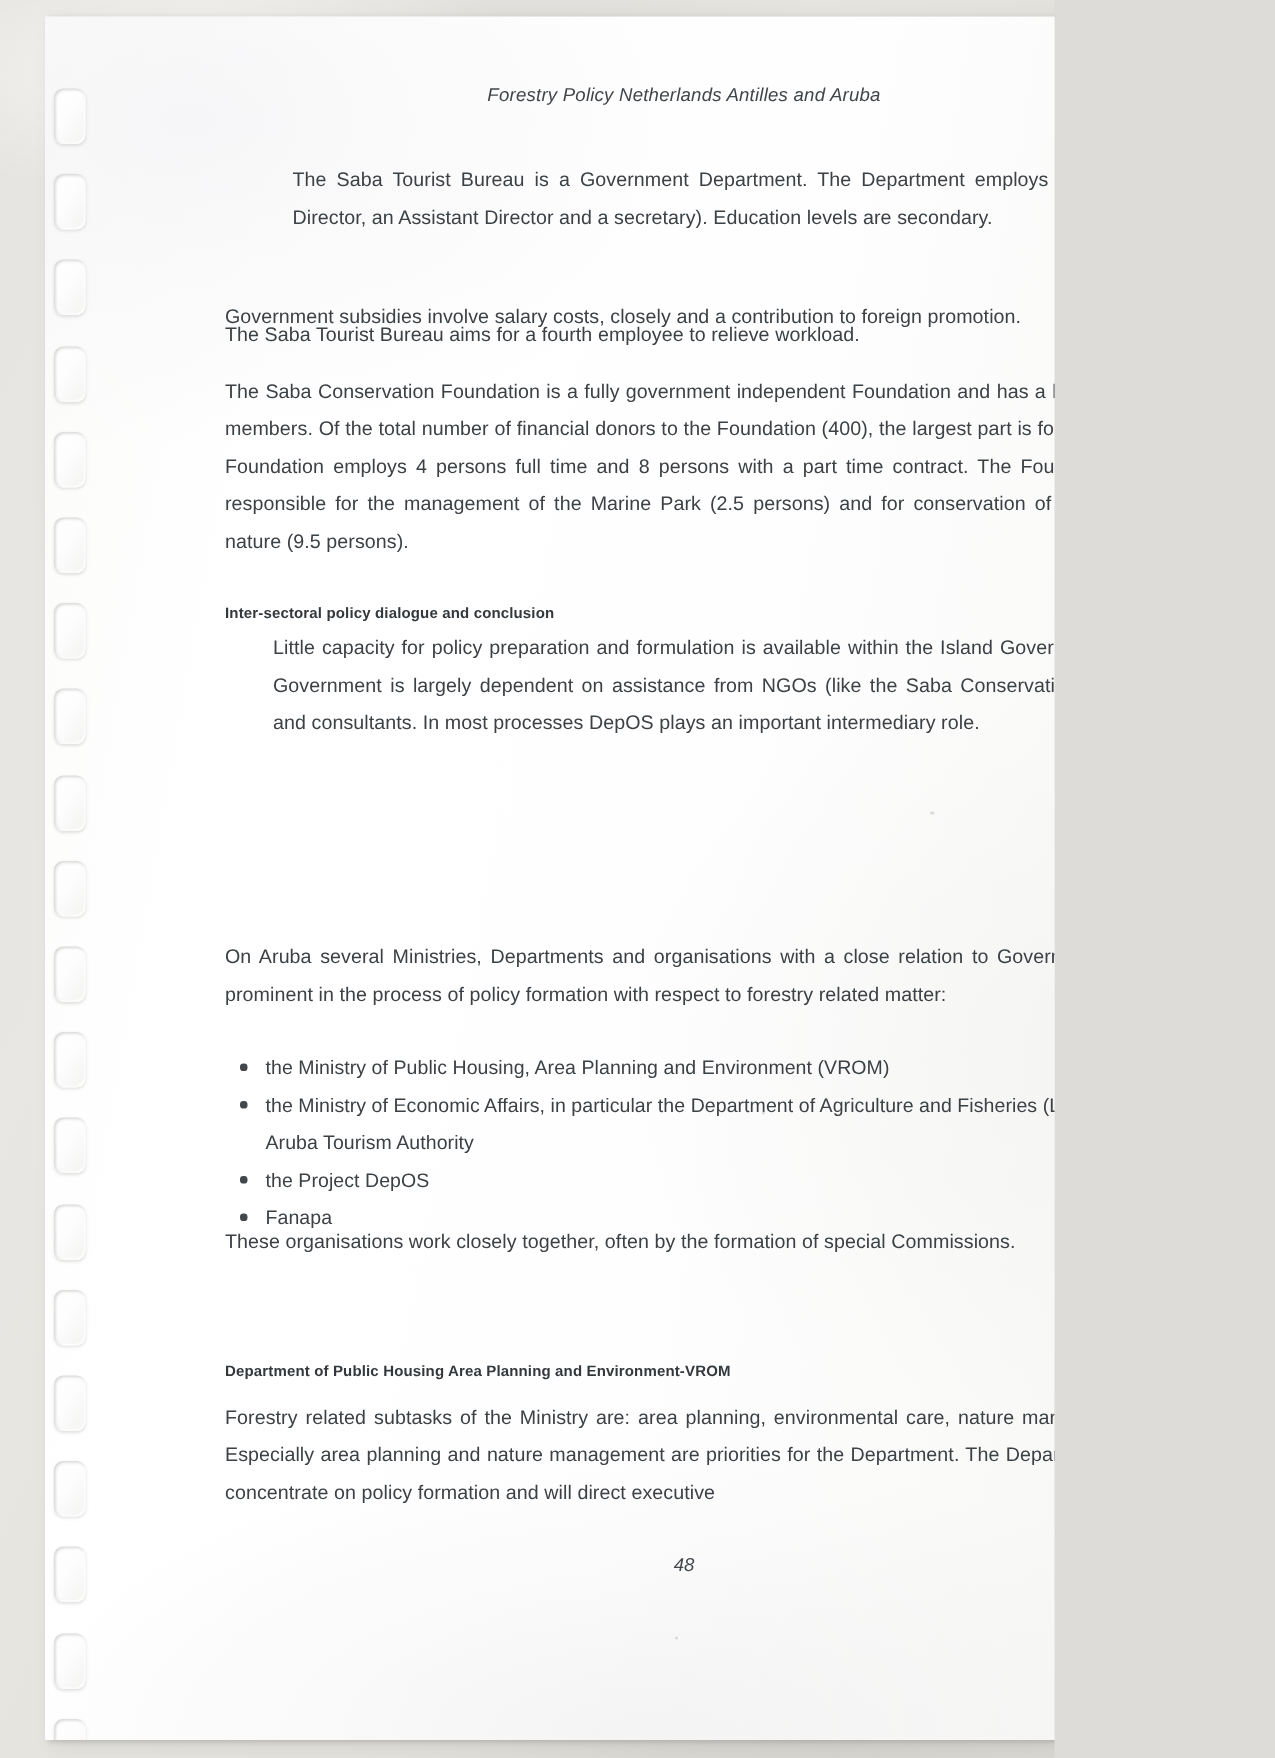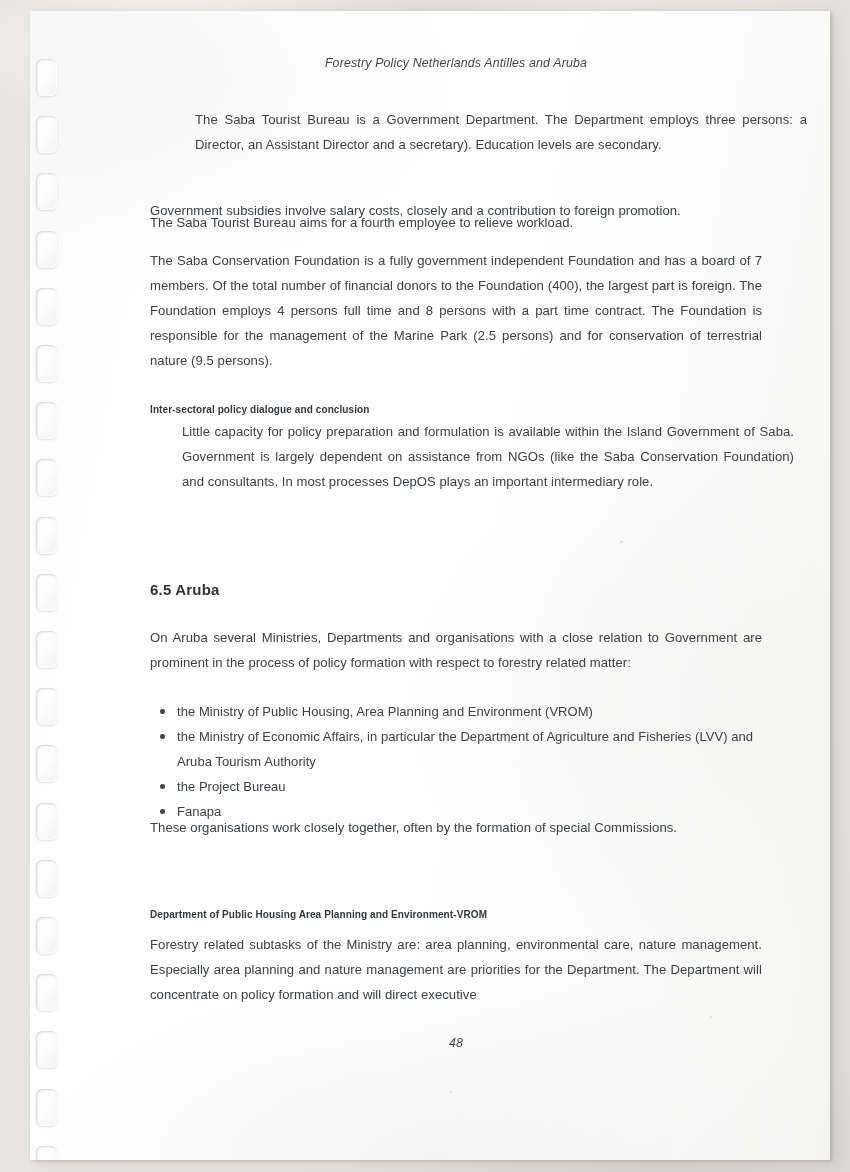--- a/index.html
+++ b/index.html
@@ -11,21 +11,21 @@
     width: 850px;
     height: 1172px;
     overflow: hidden;
     background: #dedcd8;
     font-family: "Liberation Sans", sans-serif;
   }
 
   
   #scan-backdrop {
     position: relative;
-    width: 850px;
+    width: 703px;
     height: 1172px;
     background:
       linear-gradient(115deg, #e6e4e0 0%, #e9e7e3 28%, #e3e1dc 60%, #dedcd7 100%);
     overflow: hidden;
   }
   
   #scan-backdrop::before {
     content: "";
     position: absolute;
     inset: 0;
@@ -226,28 +226,27 @@
       <div class="body-block ragged" style="top:162px;margin-top:37px;">The Saba Tourist Bureau aims for a fourth employee to relieve workload.</div>
 
       <div class="body-block ragged" style="top:187px;">Government subsidies involve salary costs, closely and a contribution to foreign promotion.</div>
 
       <div class="body-block" style="top:237px;">The Saba Conservation Foundation is a fully government independent Foundation and has a board of 7 members. Of the total number of financial donors to the Foundation (400), the largest part is foreign. The Foundation employs 4 persons full time and 8 persons with a part time contract. The Foundation is responsible for the management of the Marine Park (2.5 persons) and for conservation of terrestrial nature (9.5 persons).</div>
 
       <div class="sub-heading" style="top:386px;">Inter-sectoral policy dialogue and conclusion</div>
 
       <div class="body-block" style="top:408px;margin-left:32px;">Little capacity for policy preparation and formulation is available within the Island Government of Saba. Government is largely dependent on assistance from NGOs (like the Saba Conservation Foundation) and consultants. In most processes DepOS plays an important intermediary role.</div>
 
-      <div class="section-heading" style="top:566px;">6.5 Aruba</div>
 
       <div class="body-block" style="top:614px;">On Aruba several Ministries, Departments and organisations with a close relation to Government are prominent in the process of policy formation with respect to forestry related matter:</div>
 
       <ul id="bullet-list" style="top:688px;">
         <li>the Ministry of Public Housing, Area Planning and Environment (VROM)</li>
         <li>the Ministry of Economic Affairs, in particular the Department of Agriculture and Fisheries (LVV) and Aruba Tourism Authority</li>
-        <li>the Project Bureau</li>
+        <li>the Project DepOS</li>
         <li>Fanapa</li>
       </ul>
 
       <div class="body-block ragged" style="top:804px;">These organisations work closely together, often by the formation of special Commissions.</div>
 
       <div class="sub-heading" style="top:891px;">Department of Public Housing Area Planning and Environment-VROM</div>
 
       <div class="body-block" style="top:921px;">Forestry related subtasks of the Ministry are: area planning, environmental care, nature management. Especially area planning and nature management are priorities for the Department. The Department will concentrate on policy formation and will direct executive</div>
 
       <div class="page-number">48</div>

